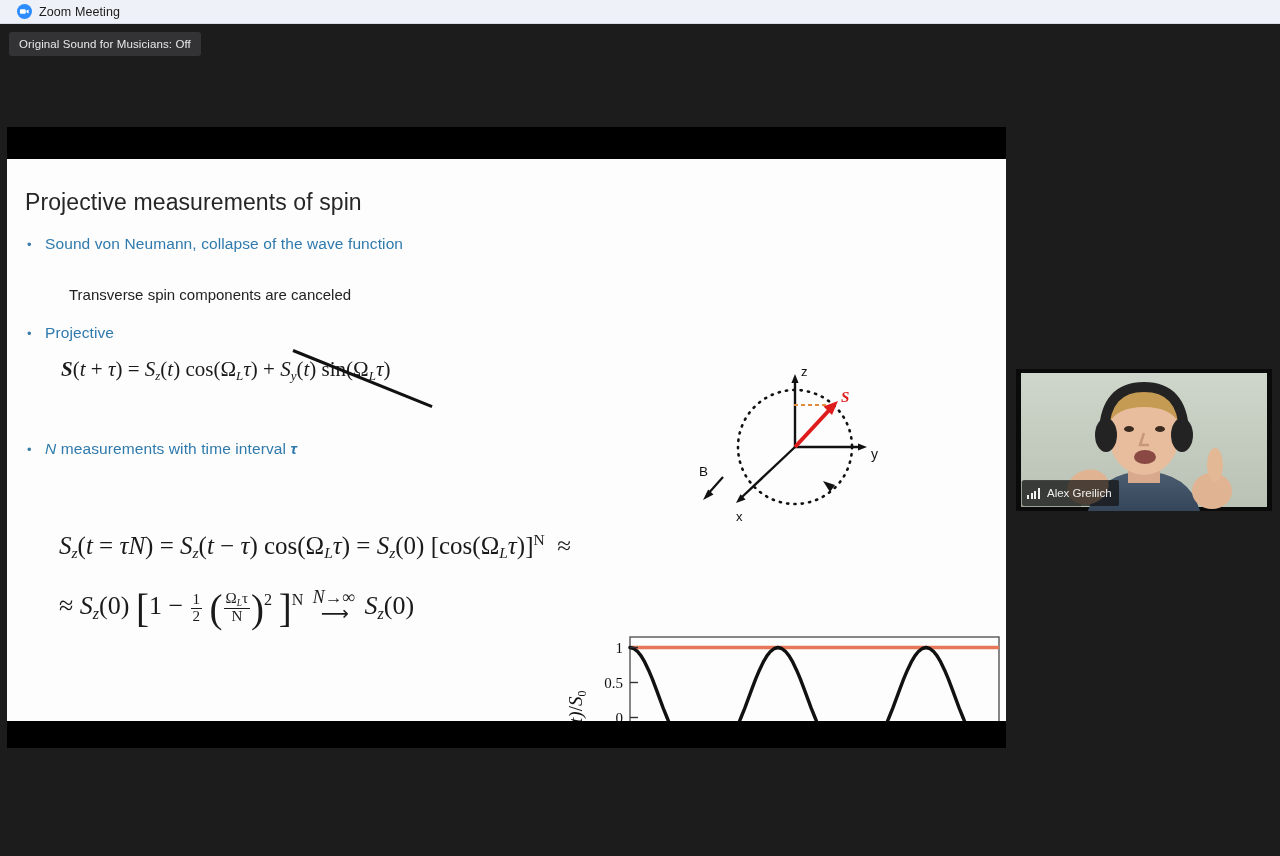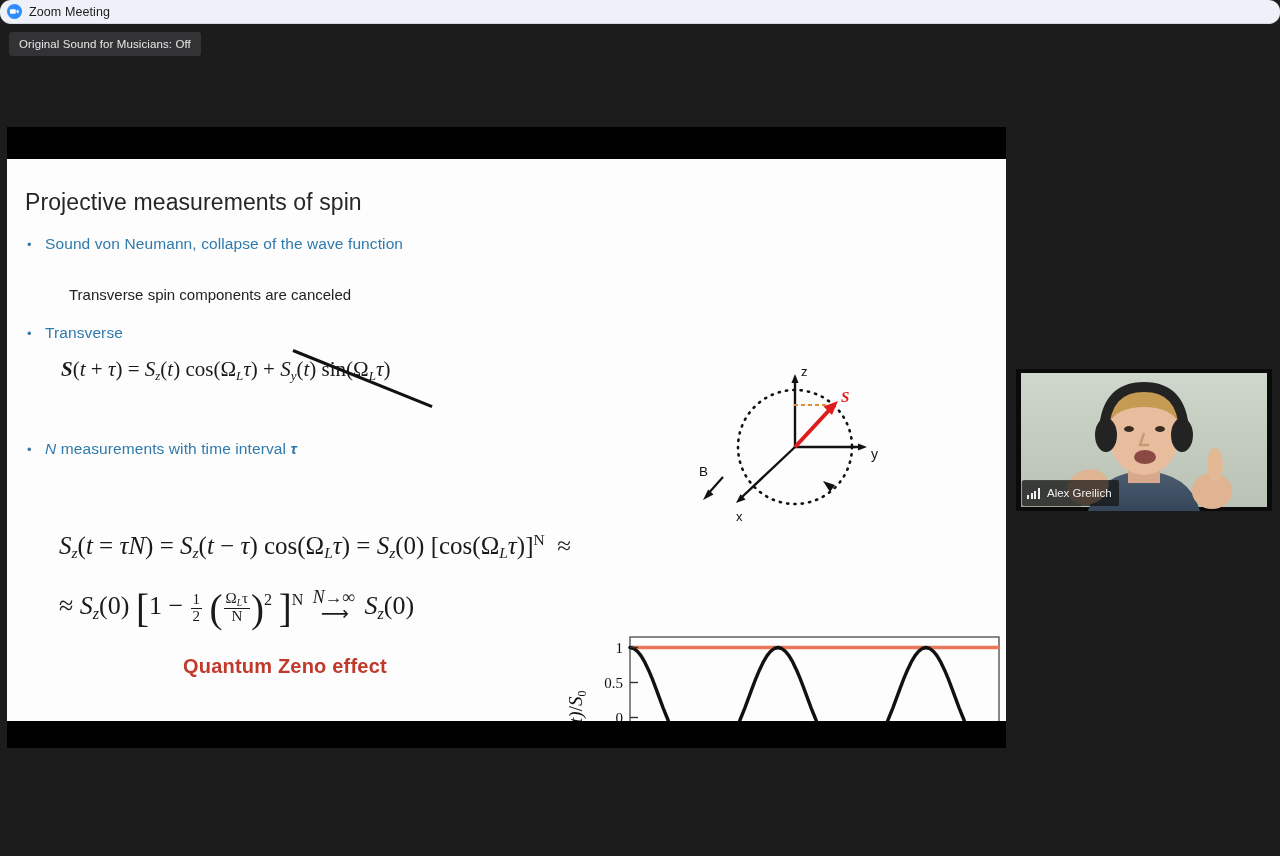--- a/index.html
+++ b/index.html
@@ -16,24 +16,23 @@
   }
 
   
   #titlebar {
     position: absolute;
     left: 0; top: 0;
     width: 1280px; height: 24px;
     background: #eef1f7;
     display: flex;
     align-items: center;
-    padding-left: 7px;
+    padding-left: 17px;
     box-sizing: border-box;
     border-bottom: 1px solid #d6dae2;
-    border-radius: 11px;
   }
   #zoom-logo {
     width: 15px; height: 15px;
     border-radius: 50%;
     background: #2d8cff;
     display: inline-flex;
     align-items: center;
     justify-content: center;
     margin-right: 7px;
     flex: none;
@@ -229,21 +228,21 @@
 
     <div class="bullet-row" style="left:20px; top:76px;">
       <span class="bullet-dot">•</span>
       <span class="bullet-text">Sound von Neumann, collapse of the wave function</span>
     </div>
 
     <div class="sub-text" style="left:62px; top:107px;margin-top:20px;">Transverse spin components are canceled</div>
 
     <div class="bullet-row" style="left:20px; top:165px;">
       <span class="bullet-dot">•</span>
-      <span class="bullet-text">Transverse</span>
+      <span class="bullet-text">Projective</span>
     </div>
 
     <div class="formula" style="left:54px; top:198px; font-size:21px;">
       <span class="bvar">S</span>(<span class="var">t</span> + <span class="var">τ</span>) =
       <span class="var">S</span><sub>z</sub>(<span class="var">t</span>) cos(Ω<sub>L</sub><span class="var">τ</span>) +
       <span class="var">S</span><sub>y</sub>(<span class="var">t</span>) sin(Ω<sub>L</sub><span class="var">τ</span>)
     </div>
     <div class="strike-line" style="left:286px; top:190px; width:150px; transform:rotate(22deg);"></div>
 
     <div class="bullet-row" style="left:20px; top:281px;">
@@ -260,21 +259,20 @@
     <div class="formula" style="left:52px; top:427px; font-size:26px;">
       ≈ <span class="var">S</span><sub>z</sub>(0)
       <span class="bigbr">[</span>1 −
       <span class="frac"><span class="num">1</span><span class="den">2</span></span>
       <span class="bigbr">(</span><span class="frac"><span class="num">Ω<sub>L</sub>τ</span><span class="den">N</span></span><span class="bigbr">)</span><sup>2</sup>
       <span class="bigbr">]</span><sup>N</sup>
       <span class="limarrow"><span class="top">N→∞</span><span class="arr">⟶</span></span>
       <span class="var">S</span><sub>z</sub>(0)
     </div>
 
-    <div class="zeno" style="left:176px; top:496px;">Quantum Zeno effect</div>
 
     <div id="bloch">
       <svg width="250" height="165" viewBox="0 0 250 165">
 
         <circle cx="120" cy="83" r="57" fill="none" stroke="#111" stroke-width="2.6" stroke-dasharray="1.2 6.2" stroke-linecap="round"></circle>
 
         <line x1="120" y1="83" x2="120" y2="16" stroke="#111" stroke-width="2.4"></line>
         <polygon points="120,10 116.4,19 123.6,19" fill="#111"></polygon>
 
         <line x1="120" y1="83" x2="185" y2="83" stroke="#111" stroke-width="2.4"></line>

